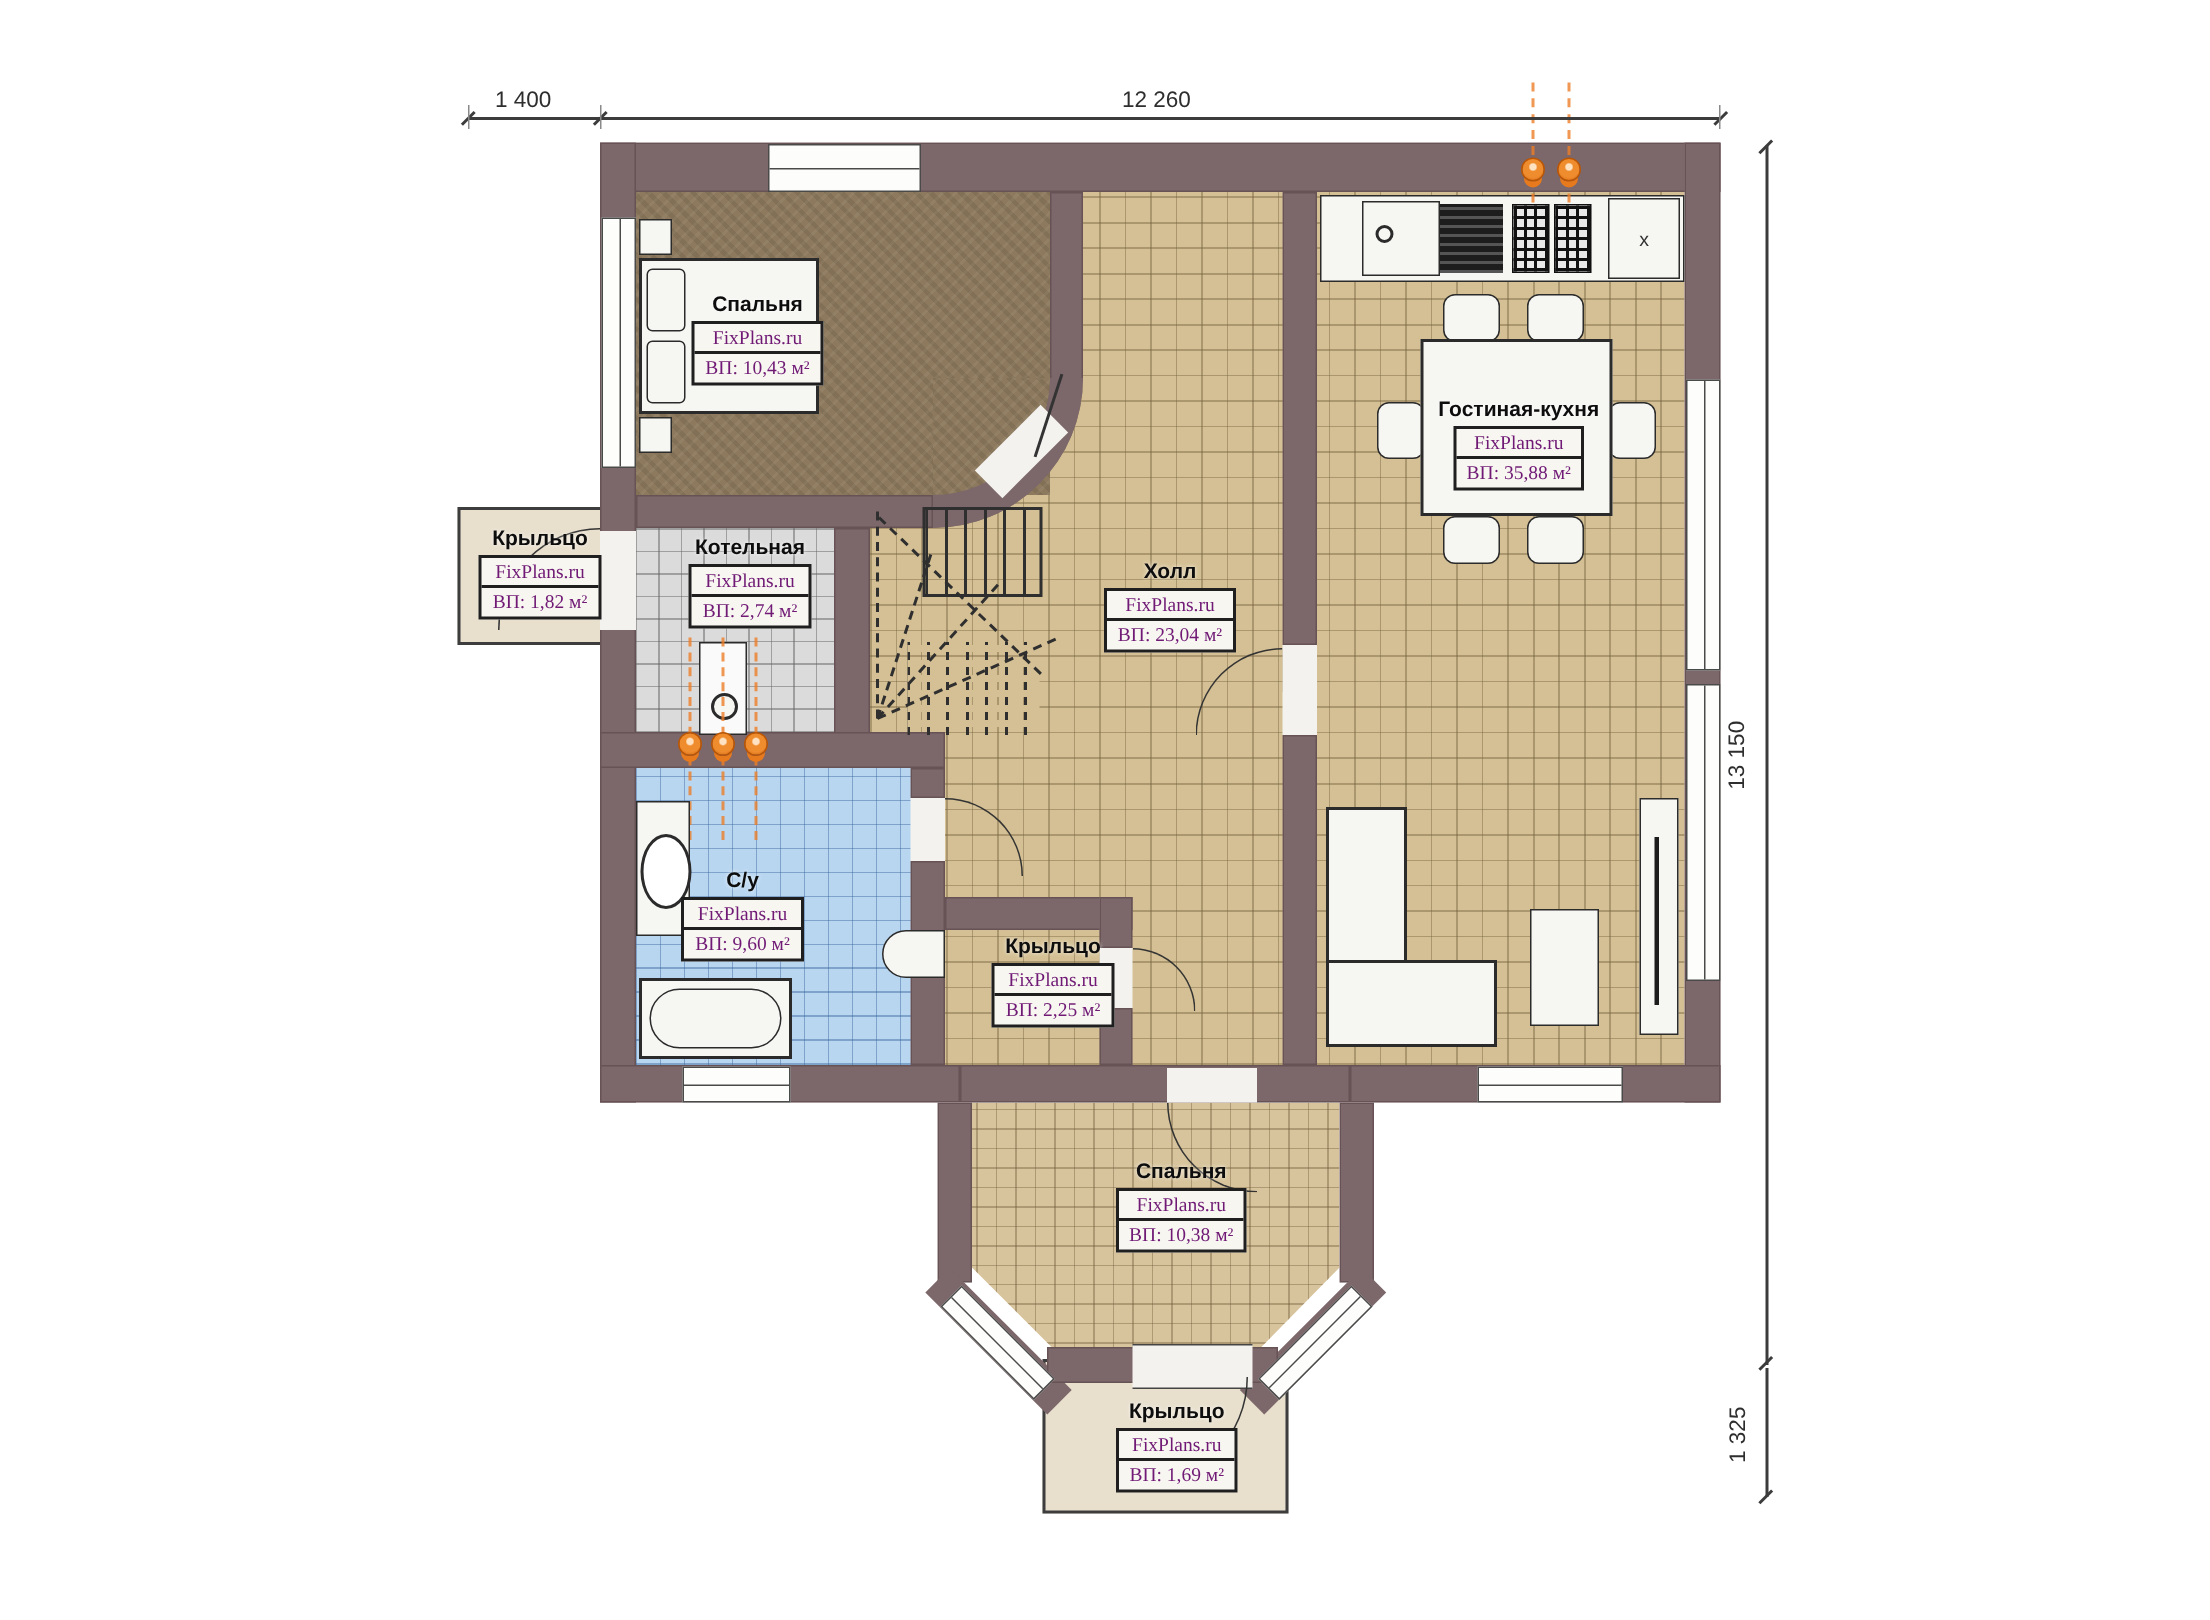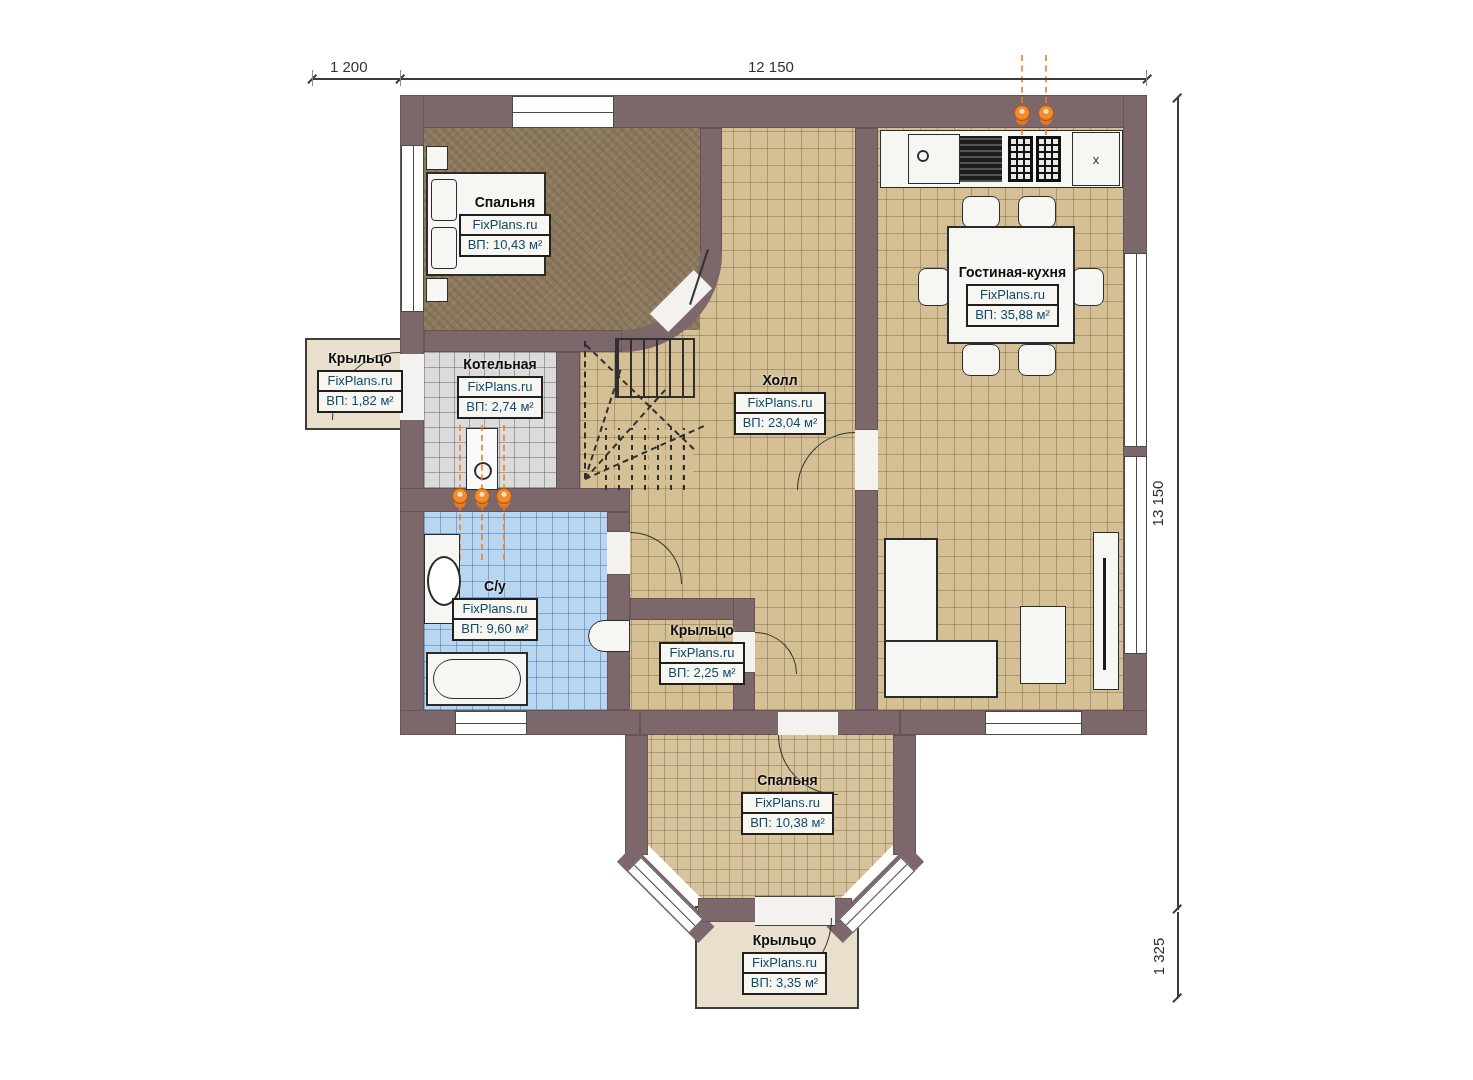--- a/index.html
+++ b/index.html
@@ -47,21 +47,21 @@
   
   .riser{position:absolute;width:14px;height:14px;border-radius:50%;
       background:radial-gradient(circle at 50% 38%, #ffe2c2 0 2px, #ef8c2e 3px 62%, #cf5f0c 100%);
       border:1px solid #b95606;box-shadow:0 6px 0 -2px #e87a1e;}
   .riser-line{position:absolute;border-left:2px dashed rgba(236,126,40,.8);}
   
   .room-label{position:absolute;text-align:center;z-index:40;}
   .room-title{font-weight:bold;font-size:14px;line-height:1.25;color:#0d0d0d;
       text-shadow:0 0 3px rgba(255,255,255,.8);}
   .label-box{display:inline-block;background:#f7f6f1;border:2px solid #1f1f1f;margin-top:2px;}
-  .label-row{font-size:13px;line-height:1.45;padding:0 7px;white-space:nowrap;color:#0c4a6e;}
+  .label-row{font-size:13px;line-height:1.45;padding:0 7px;white-space:nowrap;color:#701a75;font-family:Liberation Serif, serif;}
   .label-row.brand{border-bottom:2px solid #1f1f1f;}
   
   .dim-line{position:absolute;background:#3c3c3c;}
   .dim-text{position:absolute;font-size:15px;color:#2e2e2e;white-space:nowrap;}
   .dim-text.vert{transform:rotate(-90deg);transform-origin:center;}
   .tick{position:absolute;width:12px;height:1.5px;background:#3c3c3c;transform:rotate(-45deg);}
   .ext{position:absolute;background:#8a8a8a;}
   
   .tvline{position:absolute;background:#1c1c1c;}
   .burner{position:absolute;width:23px;height:44px;border:1.5px solid #111;
@@ -250,32 +250,32 @@
 
   <div class="room-label" style="left:735px;top:772px;width:105px;">
     <div class="room-title">Спальня</div>
     <div class="label-box"><div class="label-row brand">FixPlans.ru</div>
     <div class="label-row">ВП: 10,38 м²</div></div>
   </div>
 
   <div class="room-label" style="left:732px;top:932px;width:105px;">
     <div class="room-title">Крыльцо</div>
     <div class="label-box"><div class="label-row brand">FixPlans.ru</div>
-    <div class="label-row">ВП: 3,35 м²</div></div>
+    <div class="label-row">ВП: 1,69 м²</div></div>
   </div>
 
   <div class="dim-line" style="left:312px;top:78px;width:835px;height:1.5px;"></div>
   <div class="tick" style="left:306px;top:78px;"></div>
   <div class="tick" style="left:394px;top:78px;"></div>
   <div class="tick" style="left:1141px;top:78px;"></div>
   <div class="ext" style="left:312px;top:70px;width:1px;height:16px;"></div>
   <div class="ext" style="left:400px;top:70px;width:1px;height:16px;"></div>
   <div class="ext" style="left:1146px;top:70px;width:1px;height:16px;"></div>
-  <div class="dim-text" style="left:330px;top:58px;">1 200</div>
-  <div class="dim-text" style="left:748px;top:58px;">12 150</div>
+  <div class="dim-text" style="left:330px;top:58px;">1 400</div>
+  <div class="dim-text" style="left:748px;top:58px;">12 260</div>
 
   <div class="dim-line" style="left:1177px;top:97px;width:1.5px;height:813px;"></div>
   <div class="tick" style="left:1171px;top:97px;"></div>
   <div class="tick" style="left:1171px;top:908px;"></div>
   <div class="dim-text vert" style="left:1135px;top:495px;">13 150</div>
 
   <div class="dim-line" style="left:1177px;top:912px;width:1.5px;height:86px;"></div>
   <div class="tick" style="left:1171px;top:997px;"></div>
   <div class="dim-text vert" style="left:1140px;top:948px;">1 325</div>
 

